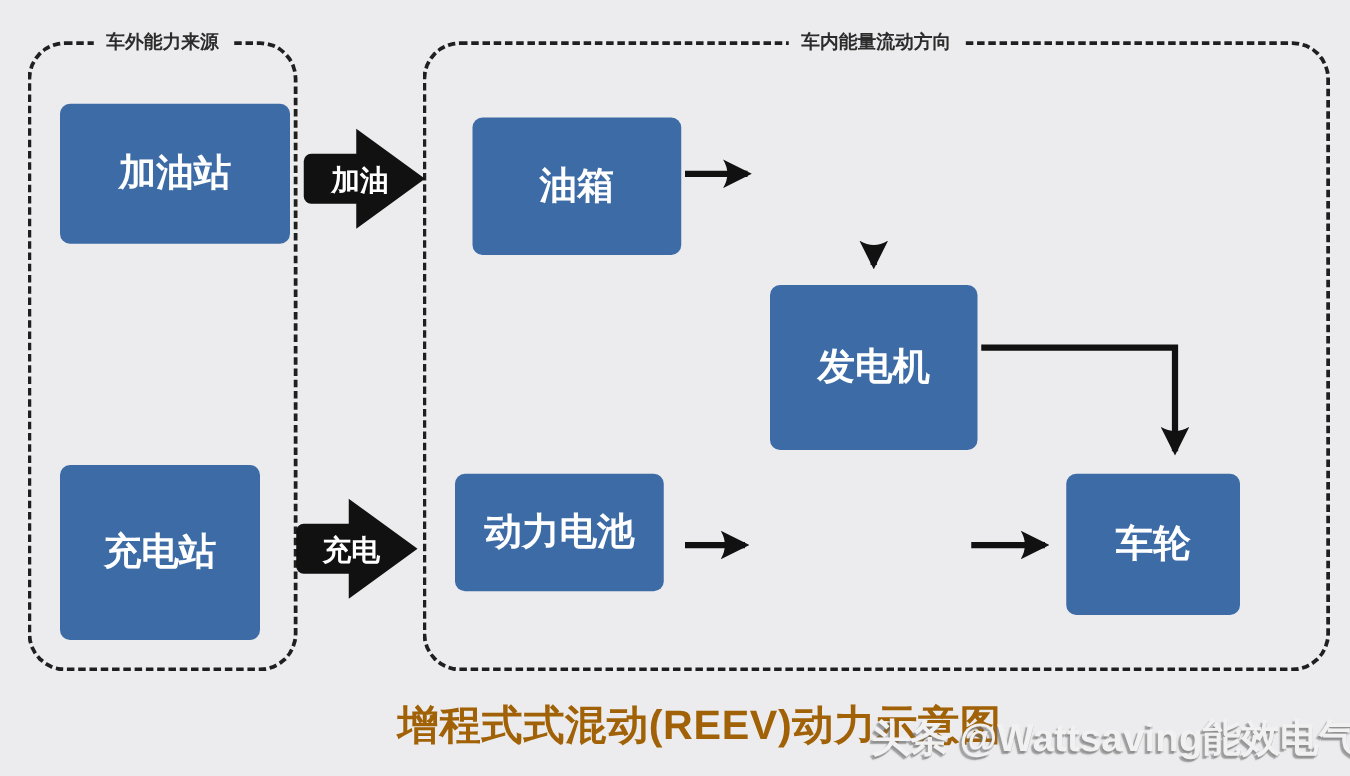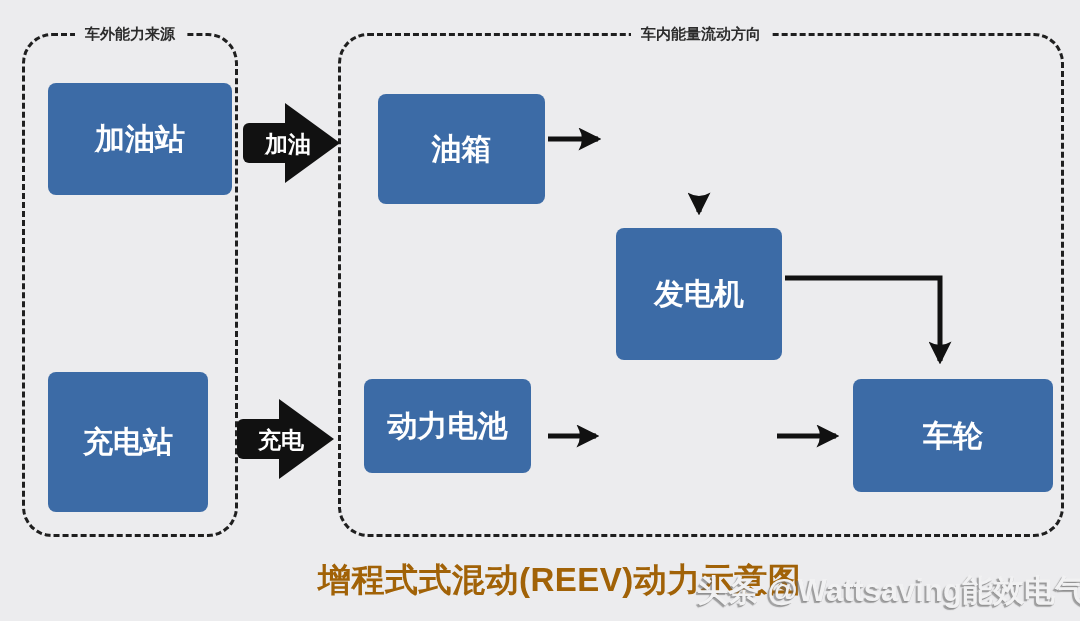--- a/index.html
+++ b/index.html
@@ -46,21 +46,21 @@
     white-space:pre-line;
     line-height:1.25;
   }
   .n-gas{left:48px;top:83px;width:184px;height:112px;}
   .n-charge{left:48px;top:372px;width:160px;height:140px;text-align:center;}
   .n-tank{left:378px;top:94px;width:167px;height:110px;}
   .n-engine{left:616px;top:84px;width:166px;height:110px;}
   .n-generator{left:616px;top:228px;width:166px;height:132px;text-align:center;}
   .n-battery{left:364px;top:379px;width:167px;height:94px;}
   .n-motor{left:613px;top:379px;width:160px;height:113px;}
-  .n-wheel{left:853px;top:379px;width:200px;height:113px;}
+  .n-wheel{left:853px;top:379px;width:139px;height:113px;}
   .arrows{
     position:absolute;left:0;top:0;width:1080px;height:621px;
     pointer-events:none;
   }
   .flow-label{
     font-size:23px;
     font-weight:700;
     fill:#ffffff;
   }
   .caption{

